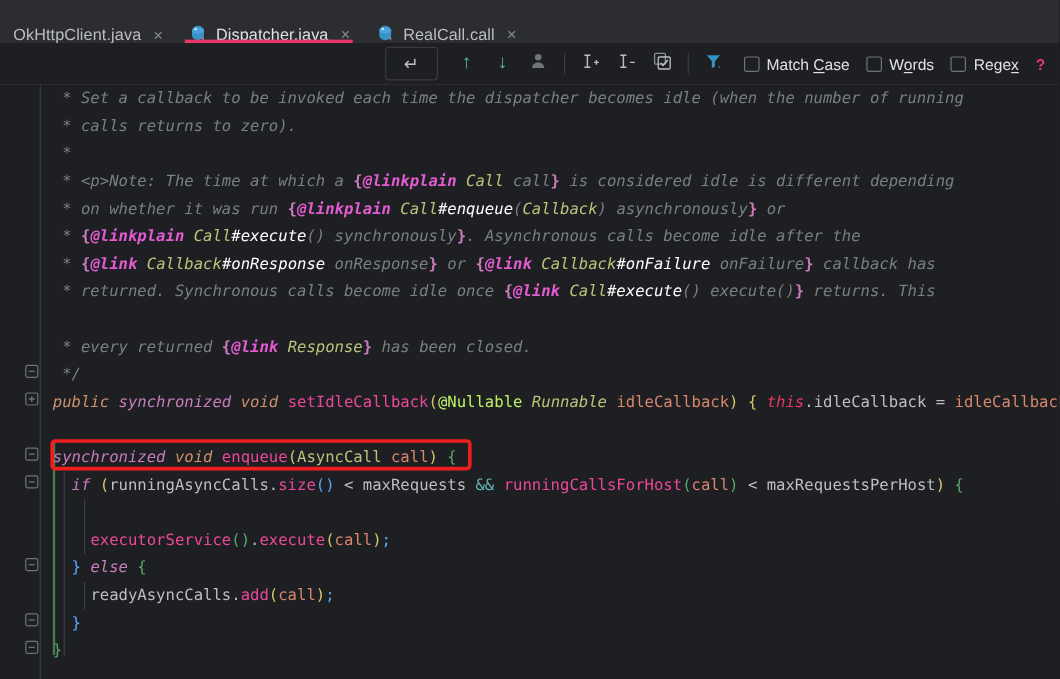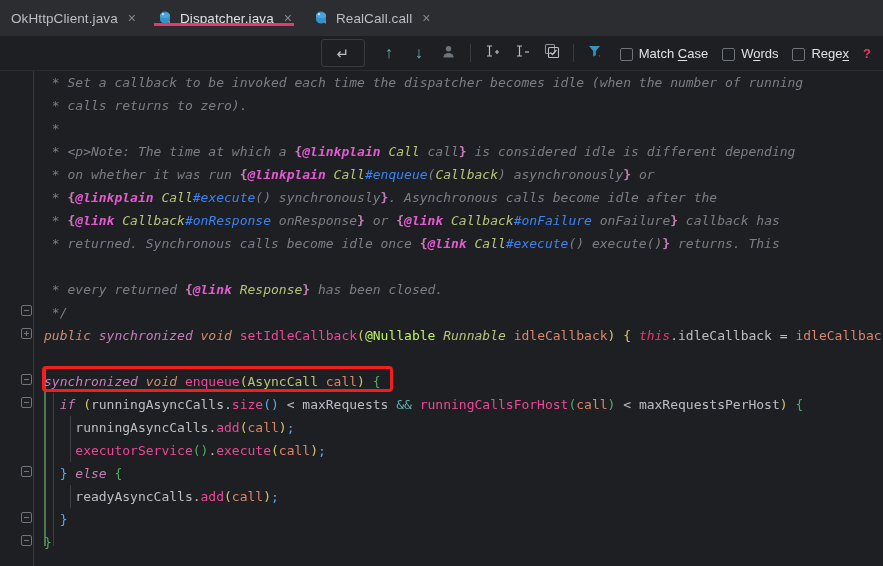--- a/index.html
+++ b/index.html
@@ -9,21 +9,21 @@
     font-family: "Liberation Sans", sans-serif;
     overflow: hidden;
   }
   body { position: relative; }
 
   
   .tabbar {
     position: absolute; left: 0; top: 0;
     width: 883px; height: 36px;
     background: #2b2d30;
-    display: flex; align-items: center;
+    display: flex; align-items: flex-end;
   }
   .tab {
     display: flex; align-items: center;
     padding: 0 9px 0 11px;
     gap: 7px;
     position: relative;
     cursor: default;
   }
   .tab-label {
     font-size: 13.5px;
@@ -62,21 +62,21 @@
   .tb-btn {
     width: 26px; height: 26px;
     display: flex; align-items: center; justify-content: center;
     margin: 0 2px; border-radius: 3px;
   }
   .tb-sep {
     width: 1px; height: 18px; background: #393b40; margin: 0 6px;
   }
   .chk-group { display: flex; align-items: center; margin-left: 10px; }
   .chk {
-    display: flex; align-items: flex-end; gap: 6px; margin-right: 14px;
+    display: flex; align-items: center; gap: 6px; margin-right: 14px;
   }
   .chk-box {
     width: 13px; height: 13px;
     border: 1px solid #6f737a; border-radius: 2px;
     background: transparent;
   }
   .chk-label { font-size: 13px; color: #dfe1e5; white-space: nowrap; }
   .chk-label u { text-decoration: underline; text-underline-offset: 2px; }
   .help-q {
     font-size: 13px; color: #e5396a; font-weight: bold; margin-right: 12px;
@@ -118,21 +118,21 @@
   
   .indent-guide {
     position: absolute; width: 1px; background: #3b3f45;
   }
 
   
   .c-doc      { color: #7a7e85; font-style: italic; }
   .c-linktag  { color: #e35bd1; font-weight: bold; font-style: italic; }
   .c-brace-d  { color: #c77dbb; font-weight: bold; }
   .c-cls      { color: #b8c47a; font-style: italic; }
-  .c-mem      { color: #3b82f6; font-style: italic; }
+  .c-mem      { color: #ffffff; font-style: italic; }
   .c-kw       { color: #cf8e6d; font-style: italic; }
   .c-kw2      { color: #c77dbb; font-style: italic; }
   .c-mth      { color: #ec4899; }
   .c-ident    { color: #bcbec4; }
   .c-param    { color: #d9866c; }
   .c-anno     { color: #bef264; }
   .c-this     { color: #e5396a; font-style: italic; }
   .c-br1      { color: #d4c76a; }
   .c-br2      { color: #56a8f5; }
   .c-br3      { color: #59a869; }
@@ -338,21 +338,20 @@
     <div class="ln" style="top:230px"><span class="c-doc"> */</span></div>
 
     <div class="ln" style="top:253px"><span class="c-kw">public </span><span class="c-kw2">synchronized </span><span class="c-kw">void </span><span class="c-mth">setIdleCallback</span><span class="c-br1">(</span><span class="c-anno">@Nullable </span><span class="c-cls">Runnable </span><span class="c-param">idleCallback</span><span class="c-br1">)</span><span class="c-punct"> </span><span class="c-br1">{</span><span class="c-punct"> </span><span class="c-this">this</span><span class="c-punct">.</span><span class="c-ident">idleCallback</span><span class="c-punct"> = </span><span class="c-param">idleCallback</span></div>
 
     <div class="ln" style="top:276px"></div>
 
     <div class="ln" style="top:299px"><span class="c-kw2">synchronized </span><span class="c-kw">void </span><span class="c-mth">enqueue</span><span class="c-br1">(</span><span class="c-cls" style="font-style:normal;color:#b8c47a;">AsyncCall </span><span class="c-param">call</span><span class="c-br1">)</span><span class="c-punct"> </span><span class="c-br3">{</span></div>
 
     <div class="ln" style="top:322px"><span class="c-punct">  </span><span class="c-kw2">if </span><span class="c-br1">(</span><span class="c-ident">runningAsyncCalls</span><span class="c-punct">.</span><span class="c-mth">size</span><span class="c-br2">()</span><span class="c-punct"> &lt; </span><span class="c-ident">maxRequests</span><span class="c-punct"> </span><span class="c-amp">&amp;&amp;</span><span class="c-punct"> </span><span class="c-mth">runningCallsForHost</span><span class="c-br3">(</span><span class="c-param">call</span><span class="c-br3">)</span><span class="c-punct"> &lt; </span><span class="c-ident">maxRequestsPerHost</span><span class="c-br1">)</span><span class="c-punct"> </span><span class="c-br3">{</span></div>
 
-    <div class="ln" style="top:345px"><span class="c-punct">    </span><span class="c-ident">runningAsyncCalls</span><span class="c-punct">.</span><span class="c-mth">add</span><span class="c-br1">(</span><span class="c-param">call</span><span class="c-br1">)</span><span class="c-br2">;</span></div>
 
     <div class="ln" style="top:368px"><span class="c-punct">    </span><span class="c-mth">executorService</span><span class="c-br3">()</span><span class="c-punct">.</span><span class="c-mth">execute</span><span class="c-br1">(</span><span class="c-param">call</span><span class="c-br1">)</span><span class="c-br2">;</span></div>
 
     <div class="ln" style="top:391px"><span class="c-punct">  </span><span class="c-br2">}</span><span class="c-punct"> </span><span class="c-kw2">else </span><span class="c-br3">{</span></div>
 
     <div class="ln" style="top:414px"><span class="c-punct">    </span><span class="c-ident">readyAsyncCalls</span><span class="c-punct">.</span><span class="c-mth">add</span><span class="c-br1">(</span><span class="c-param">call</span><span class="c-br1">)</span><span class="c-br2">;</span></div>
 
     <div class="ln" style="top:437px"><span class="c-punct">  </span><span class="c-br2">}</span></div>
 
     <div class="ln" style="top:460px"><span class="c-br3">}</span></div>

